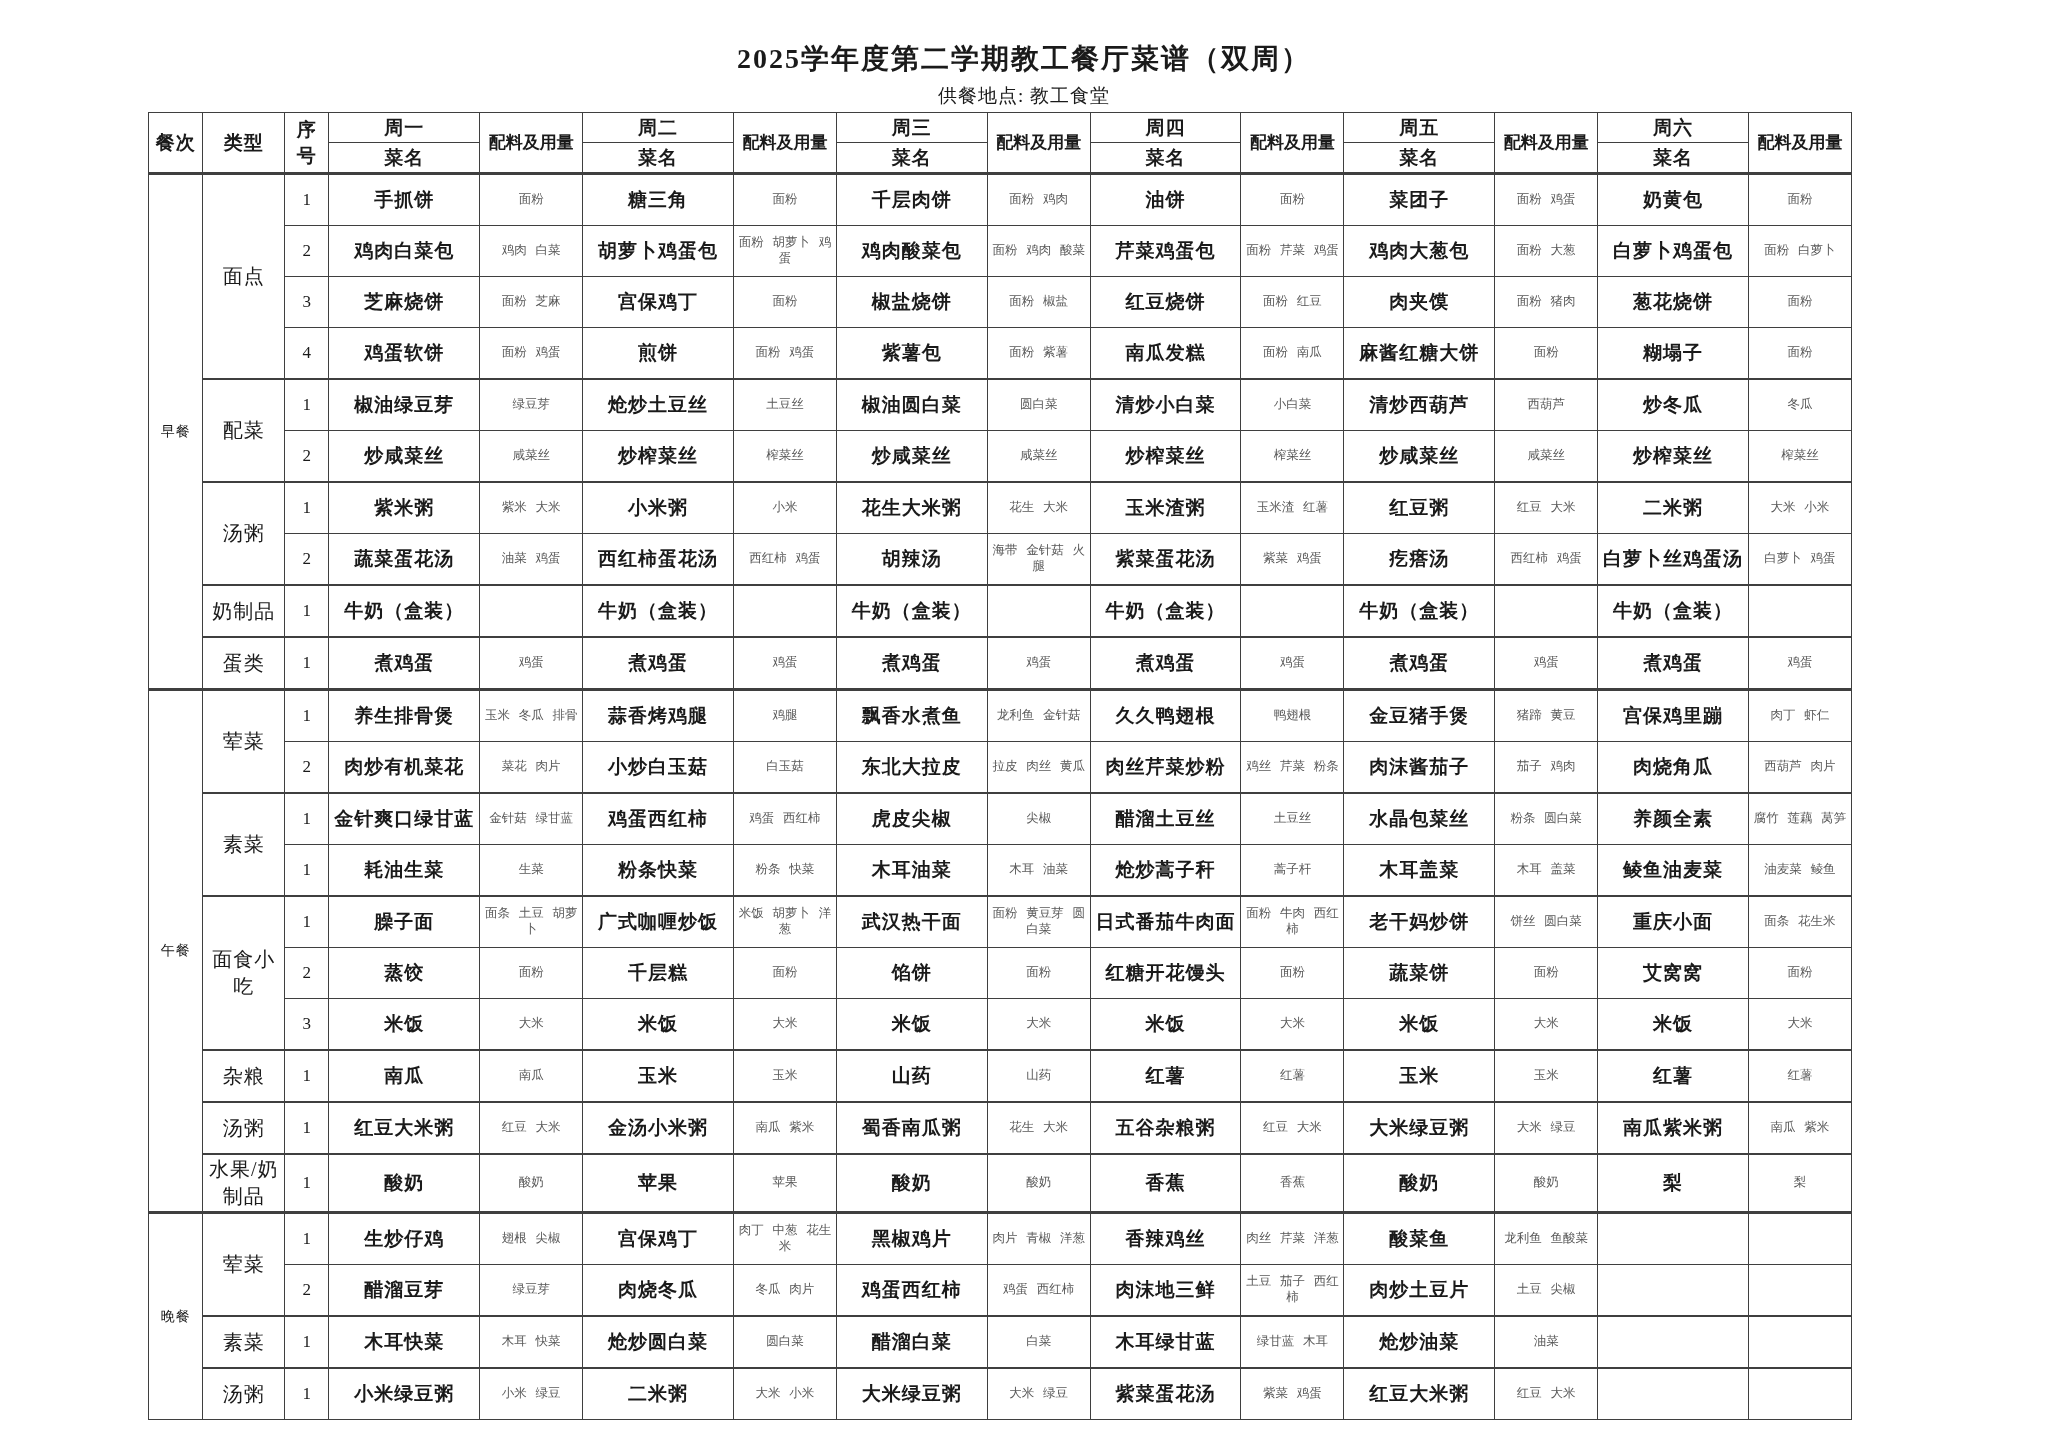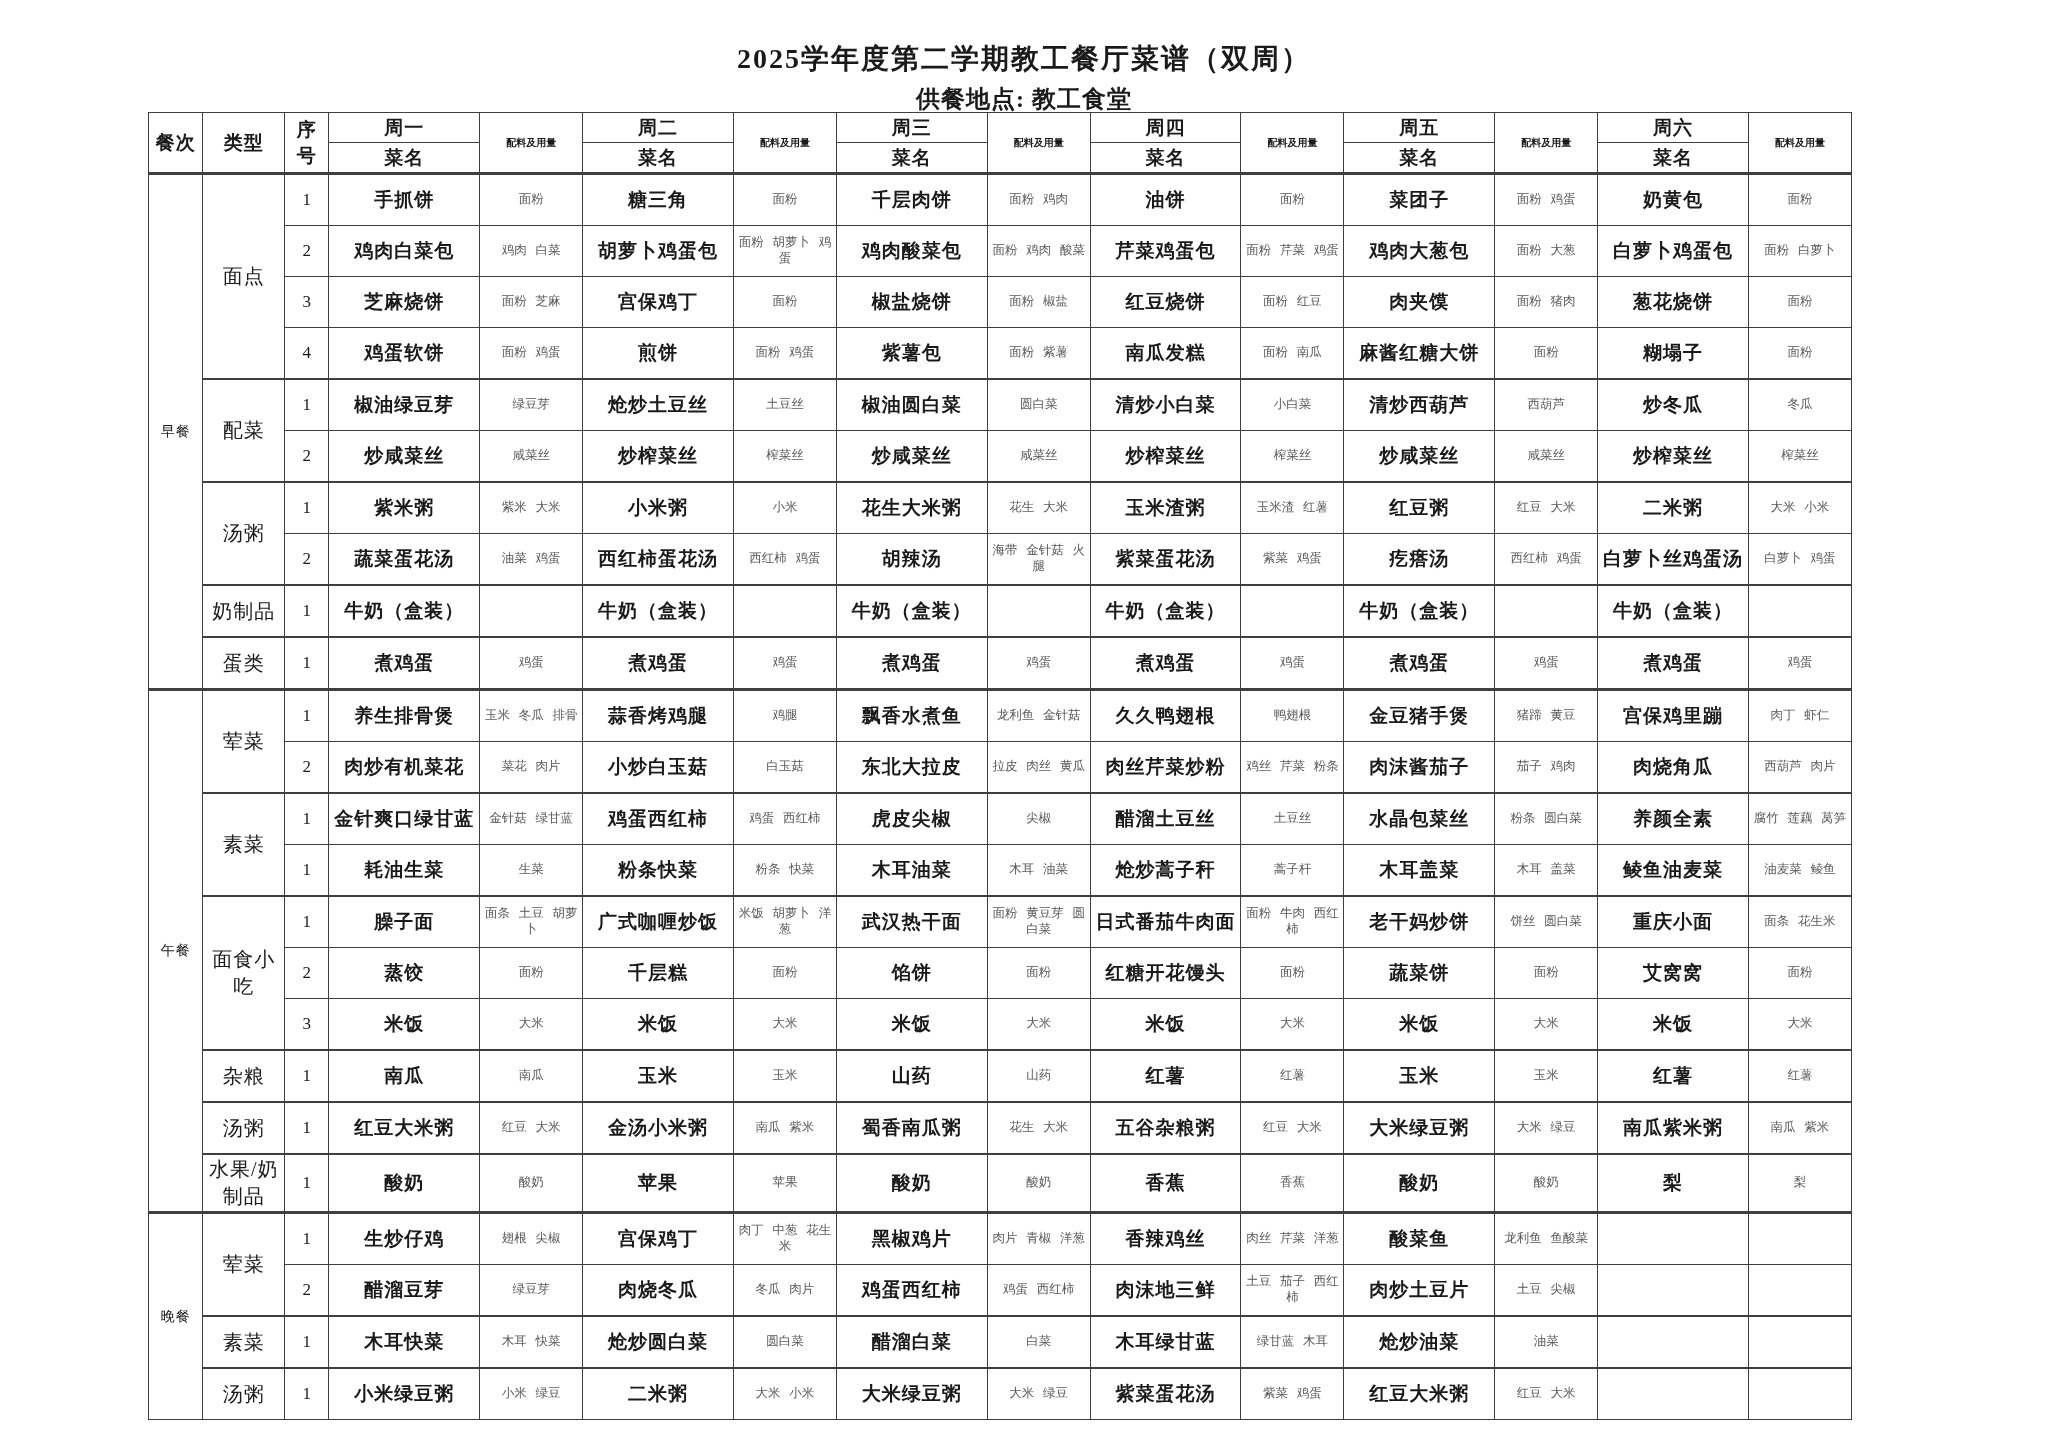--- a/index.html
+++ b/index.html
@@ -6,32 +6,32 @@
   body{
     width:2048px;height:1448px;position:relative;background:#ffffff;
     font-family:"Liberation Serif","DejaVu Serif",serif;color:#1a1a1a;
   }
   .doc-title{
     position:absolute;top:40px;left:0;width:100%;text-align:center;
     font-size:28px;font-weight:bold;letter-spacing:2px;
   }
   .doc-subtitle{
     position:absolute;top:83px;left:0;width:100%;text-align:center;
-    font-size:24px;font-weight:bold;letter-spacing:1px;
+    font-size:19px;font-weight:normal;letter-spacing:1px;
   }
   table.menu{
     position:absolute;left:148px;top:112px;width:1704px;
     border-collapse:collapse;table-layout:fixed;border-radius:6px;
   }
   .menu th,.menu td{
     border:1px solid #3f3f3f;text-align:center;vertical-align:middle;
     padding:1px 2px;overflow:hidden;
   }
   .menu thead th{font-size:19px;font-weight:bold;height:27px;letter-spacing:1px;}
-  .menu thead th.ing-head{font-size:10px;letter-spacing:0;text-align:center;}
+  .menu thead th.ing-head{font-size:17px;letter-spacing:0;text-align:center;}
   .menu tbody td{height:48px;}
   td.meal-cell{font-size:14px;letter-spacing:1px;}
   td.type-cell{font-size:20px;letter-spacing:1px;}
   td.index-cell{font-size:17px;}
   td.dish-cell{font-size:19px;font-weight:bold;letter-spacing:1px;}
   td.ing-cell{font-size:12.5px;color:#585858;word-spacing:0.45em;line-height:1.25;}
   tr.group-start td{border-top-width:2px;}
   tr.section-start td{border-top-width:3px;}
 </style>
 </head>

